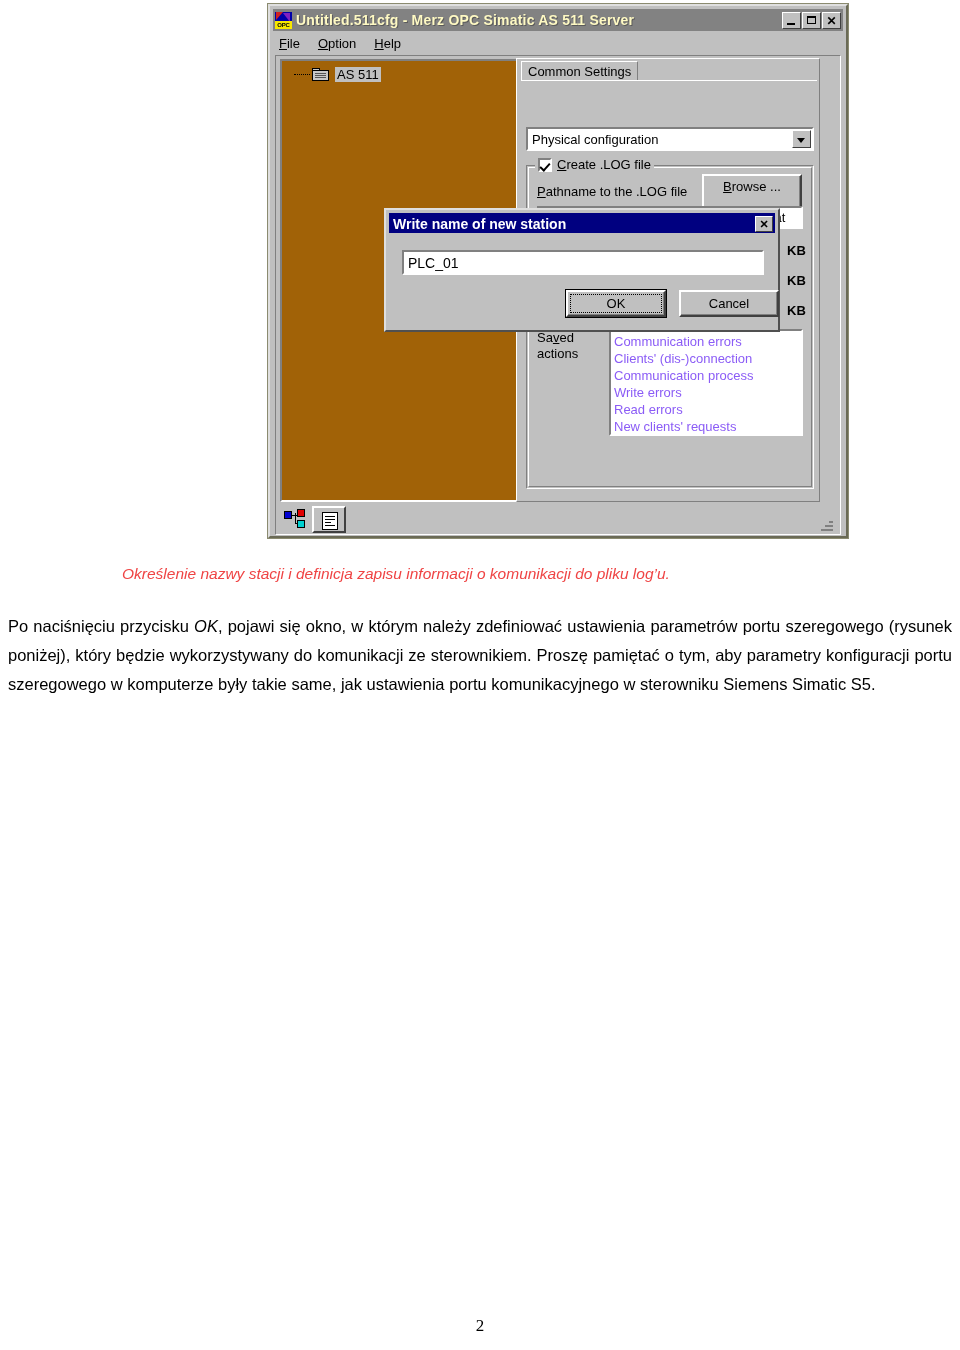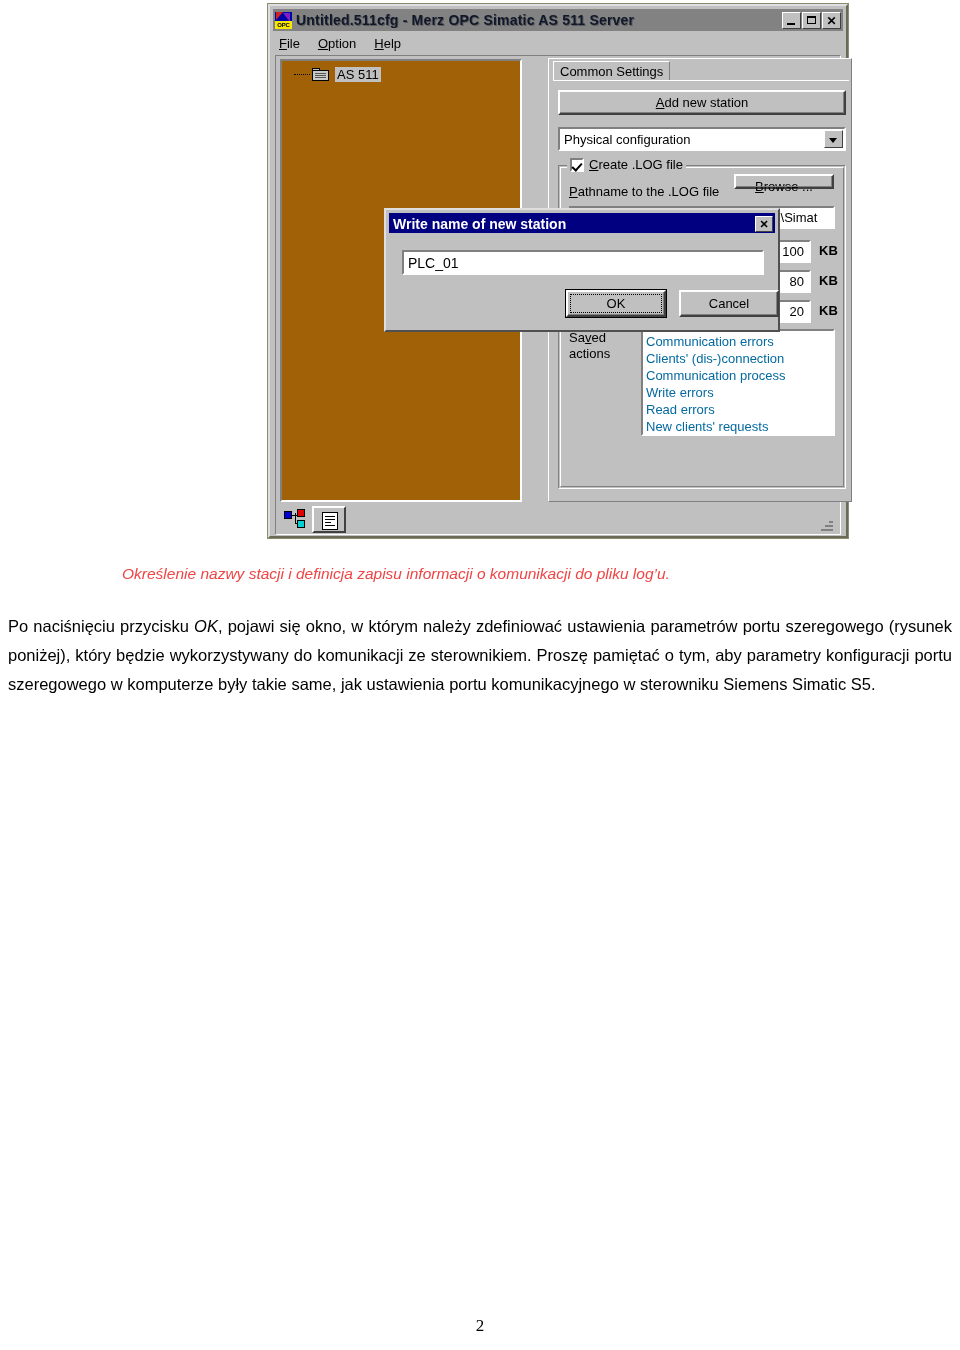--- a/index.html
+++ b/index.html
@@ -79,21 +79,21 @@
     background: #f8e800;
     color: #000;
     font-size: 6px;
     line-height: 8px;
     text-align: center;
     font-family: "Liberation Sans", sans-serif;
     font-weight: bold;
     letter-spacing: -0.2px;
   }
   .title-text {
-    color: #0f172a;
+    color: #fef9c3;
     font-size: 14px;
     font-weight: bold;
     letter-spacing: 0.2px;
     white-space: nowrap;
     text-shadow: 1px 1px 0 #5a5a5a;
     flex: 1 1 auto;
     overflow: hidden;
   }
   .win-btns { display: flex; gap: 1px; flex: 0 0 auto; }
   .win-btn {
@@ -207,21 +207,21 @@
   .folder-icon .line { position:absolute; left:3px; height:1px; width:11px; background:#555; }
   .tree-label {
     background: #c0c0c0;
     padding: 0 2px;
     color: #000;
   }
 
   
   .settings-panel {
     position: absolute;
-    left: 272px; top: 2px;
+    left: 240px; top: 2px;
     width: 304px;
     height: 444px;
     background: #c0c0c0;
     box-sizing: border-box;
     border-top: 1px solid #ffffff;
     border-left: 1px solid #ffffff;
     border-right: 1px solid #808080;
     border-bottom: 1px solid #808080;
   }
   .tab-row {
@@ -372,21 +372,21 @@
   .lbl {
     position: absolute;
     font-size: 13px;
     color: #000;
     white-space: nowrap;
   }
   #path-label { left: 10px; top: 18px; }
   #browse-btn {
     position: absolute;
     left: 175px; top: 8px;
-    width: 100px; height: 15px;
+    width: 100px; height: 38px;
     line-height: 21px;
   }
   .txtfield {
     background: #ffffff;
     box-sizing: border-box;
     border-top: 2px solid #808080;
     border-left: 2px solid #808080;
     border-right: 2px solid #ffffff;
     border-bottom: 2px solid #ffffff;
     font-size: 13px;
@@ -440,21 +440,21 @@
     border-left: 2px solid #808080;
     border-right: 2px solid #ffffff;
     border-bottom: 2px solid #ffffff;
     overflow: hidden;
     padding: 2px 0 0 3px;
   }
   #actions-list div {
     font-size: 13px;
     line-height: 17px;
     white-space: nowrap;
-    color: #0369a1;
+    color: #8b5cf6;
   }
 
   
   .statusstrip {
     position: absolute;
     left: 4px; top: 450px;
     width: 556px; height: 27px;
   }
   .net-icon {
     position: absolute;
@@ -667,23 +667,20 @@
           <span class="tree-label">AS 511</span>
         </div>
       </div>
 
       <div class="settings-panel">
         <div class="tab-row">
           <span class="tab">Common Settings</span>
         </div>
         <div class="tab-underline"></div>
 
-        <div class="btn" id="add-station-btn">
-          <u>A</u>dd new station
-        </div>
 
         <div class="combo">
           <span class="ctext">Physical configuration</span>
           <span class="carrow"></span>
         </div>
 
         <div class="groupbox">
 
           <div class="chk-row">
             <span class="checkbox"></span>

